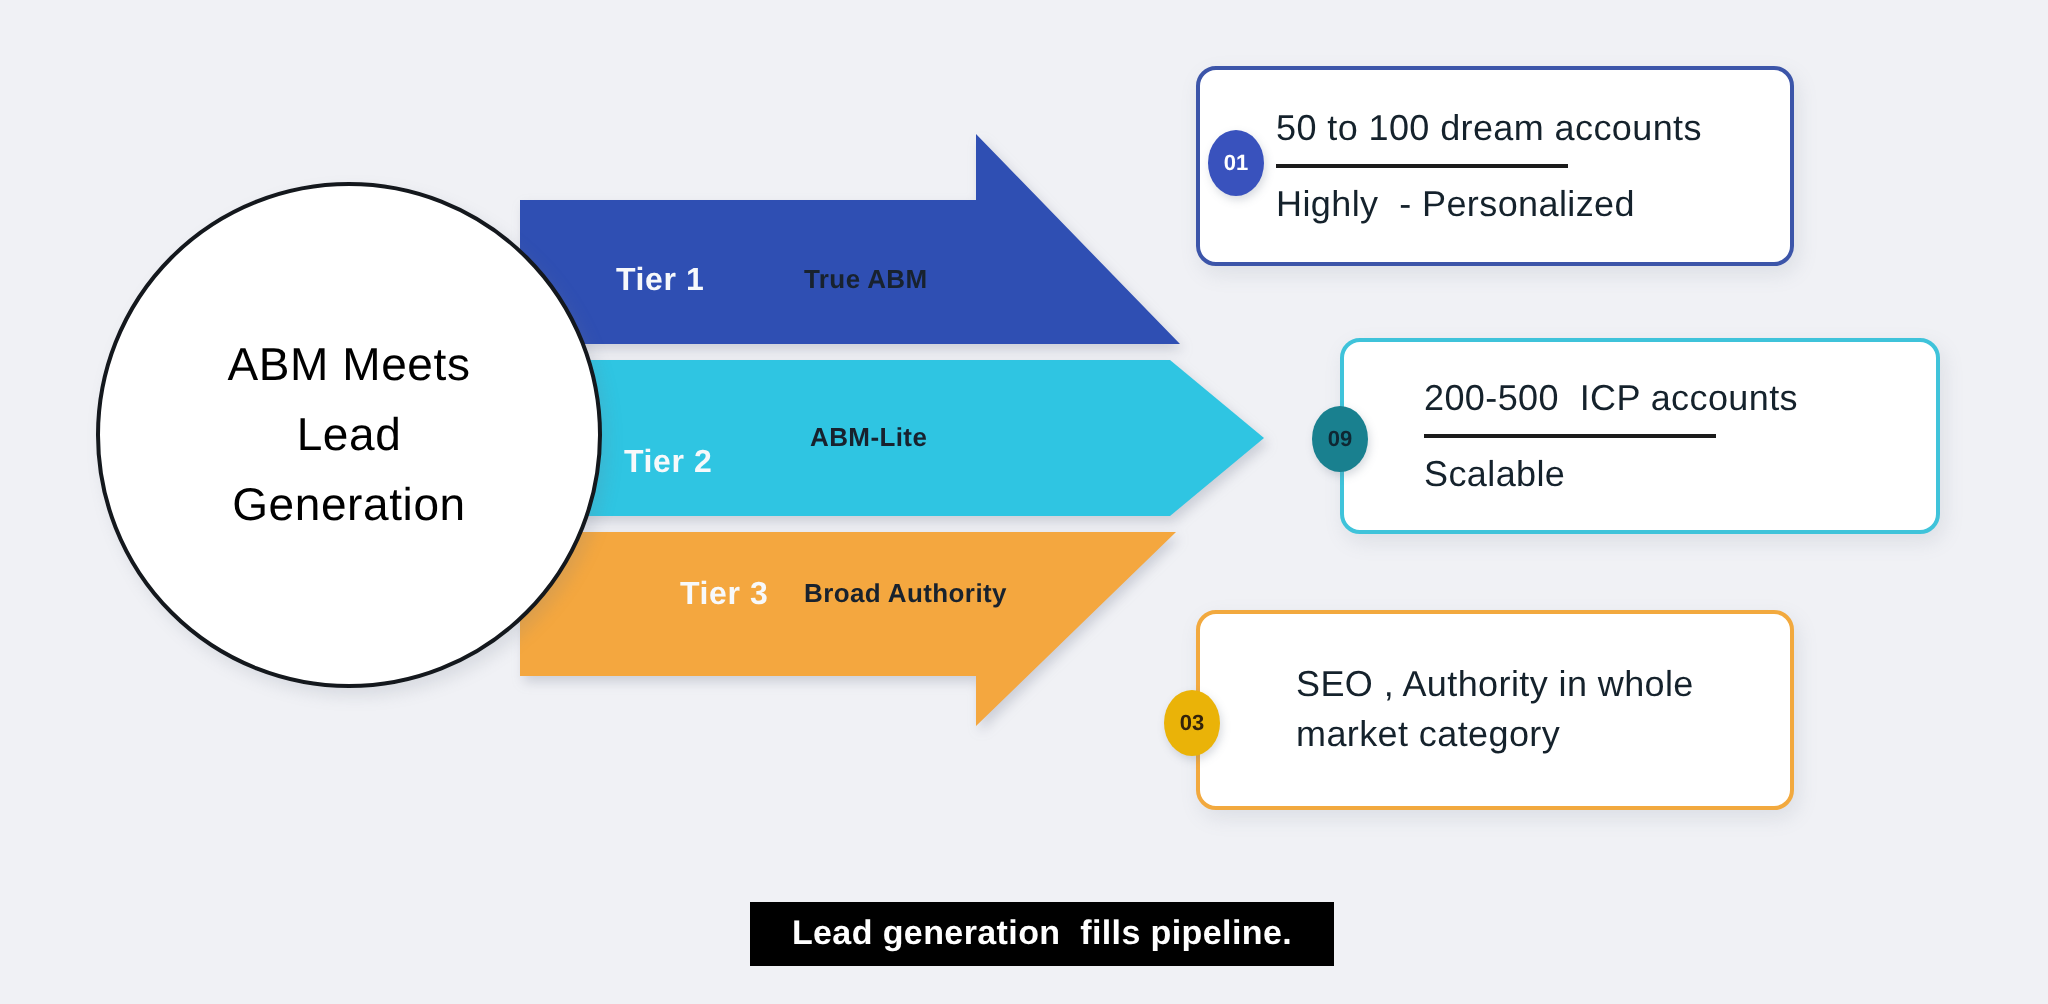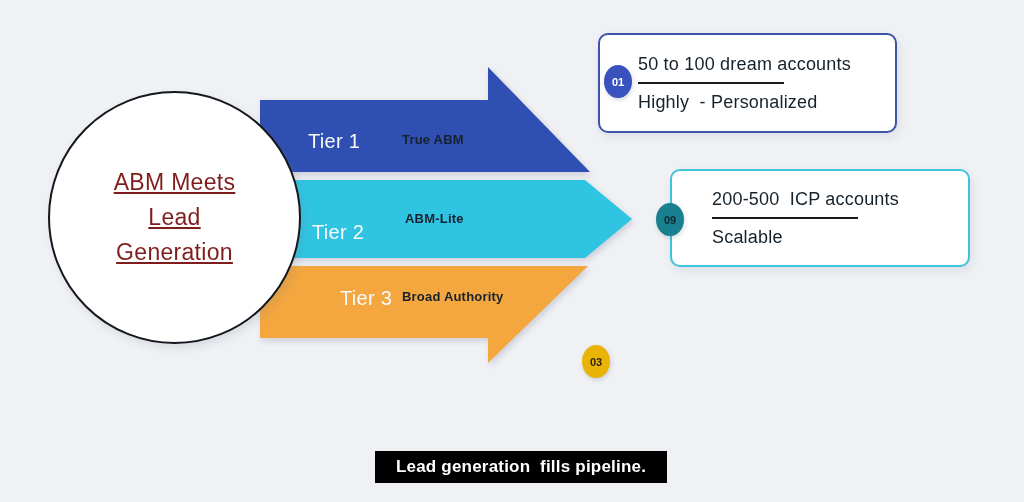--- a/index.html
+++ b/index.html
@@ -11,21 +11,21 @@
     overflow:hidden;
   }
   
   .arrows{
     position:absolute;left:0;top:0;
     filter:drop-shadow(2px 3px 3px rgba(110,120,140,.28));
   }
   .arrow-label{
     position:absolute;
     height:20px;line-height:20px;
-    font-size:20px;font-weight:400;
+    font-size:16px;font-weight:700;
     color:#f7f9fb;letter-spacing:.3px;
     white-space:pre;
   }
   .arrow-title{
     position:absolute;
     height:20px;line-height:20px;
     font-size:13px;font-weight:700;
     color:#18222e;letter-spacing:.2px;
     white-space:pre;
   }
@@ -34,22 +34,22 @@
     position:absolute;left:48px;top:91px;
     width:249px;height:249px;
     background:#ffffff;
     border:2.5px solid #14181d;
     border-radius:50%;
     display:flex;flex-direction:column;
     align-items:center;justify-content:center;
     box-shadow:3px 4px 8px rgba(110,120,140,.18);
   }
   .circle-line{
-    font-size:23px;font-weight:500;color:#7f1d1d;
-    line-height:35px;text-align:center;letter-spacing:.3px;text-decoration:underline;
+    font-size:23px;font-weight:500;color:#000000;
+    line-height:35px;text-align:center;letter-spacing:.3px;
   }
   
   .card{
     position:absolute;
     background:#ffffff;
     border-radius:10px;
     box-shadow:2px 4px 10px rgba(120,130,150,.16);
     display:flex;flex-direction:column;justify-content:center;
   }
   .card1{left:598px;top:33px;width:299px;height:100px;border:2px solid #3c55a9;padding-left:38px;box-sizing:border-box;}
@@ -116,19 +116,23 @@
   </div>
   <div class="badge badge1" style="background:#3952bd;">01</div>
 
   <div class="card card2">
     <div class="card-line">200-500  ICP accounts</div>
     <div class="card-divider"></div>
     <div class="card-line">Scalable</div>
   </div>
   <div class="badge badge2" style="background:#19808f;">09</div>
 
+  <div class="card card3">
+    <div class="card-line">SEO , Authority in whole</div>
+    <div class="card-line">market category</div>
+  </div>
   <div class="badge badge3" style="background:#eab308;">03</div>
 
   <div class="footer-bar" style="background:#000000;">
     <span>Lead generation  fills pipeline.</span>
   </div>
 
 </div>
 
 </body></html>

